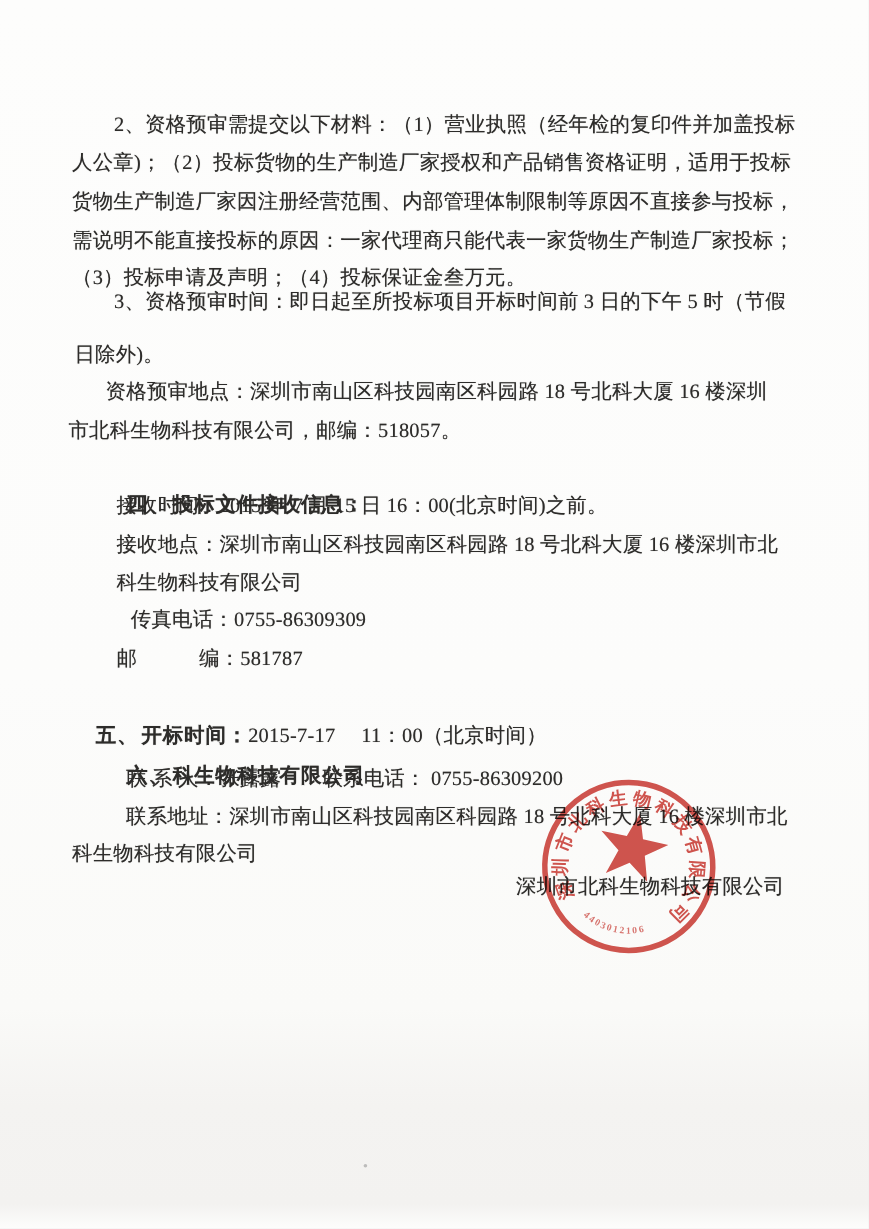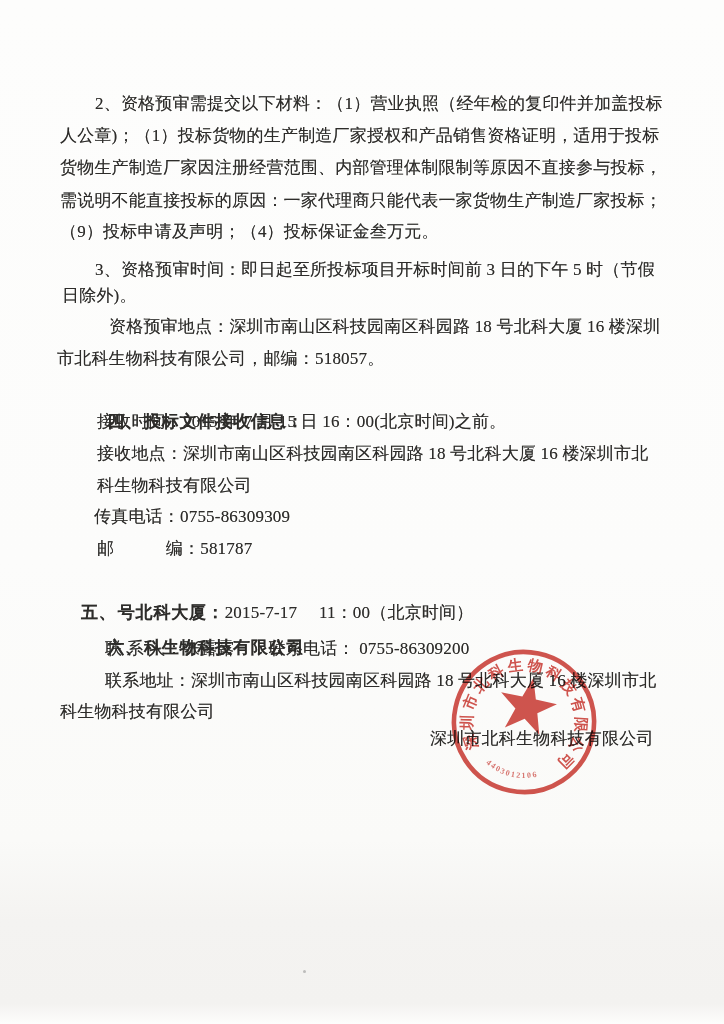--- a/index.html
+++ b/index.html
@@ -4,21 +4,20 @@
 <style>
   html,body{margin:0;padding:0;}
   body{background:#e9e9e9;}
   .page{
     position:relative;
     width:724px;height:1024px;
     margin:0 auto;
     background:linear-gradient(180deg,#fdfdfc 0%,#fcfcfb 55%,#fafaf8 82%,#f4f3f1 90%,#f3f2f0 98%,#fdfdfc 100%);
     overflow:hidden;
     font-family:"Liberation Serif","DejaVu Serif",serif;
-    text-align:center;
   }
   .line{
     position:absolute;
     white-space:pre;
     font-size:17px;
     line-height:32px;
     color:#2d2c2a;
     letter-spacing:0.2px;
     text-shadow:0 0 0.6px rgba(45,44,42,.55);
   }
@@ -48,43 +47,43 @@
     background:#8f8f8f;
     opacity:.55;
   }
 </style>
 </head>
 <body>
 
 <div class="page" style="color: rgb(45, 44, 42);">
 
   <div class="line" style="left:95px;top:88px">2、资格预审需提交以下材料：（1）营业执照（经年检的复印件并加盖投标</div>
-  <div class="line" style="left:60px;top:120px">人公章)；（1）投标货物的生产制造厂家授权和产品销售资格证明，适用于投标</div>
+  <div class="line" style="left:60px;top:120px">人公章)；（2）投标货物的生产制造厂家授权和产品销售资格证明，适用于投标</div>
   <div class="line" style="left:60px;top:152px">货物生产制造厂家因注册经营范围、内部管理体制限制等原因不直接参与投标，</div>
   <div class="line" style="left:60px;top:185px">需说明不能直接投标的原因：一家代理商只能代表一家货物生产制造厂家投标；</div>
-  <div class="line" style="left:60px;top:216px">（9）投标申请及声明；（4）投标保证金叁万元。</div>
+  <div class="line" style="left:60px;top:216px">（3）投标申请及声明；（4）投标保证金叁万元。</div>
 
-  <div class="line" style="left:95px;top:254px">3、资格预审时间：即日起至所投标项目开标时间前 3 日的下午 5 时（节假</div>
+  <div class="line" style="left:95px;top:236px">3、资格预审时间：即日起至所投标项目开标时间前 3 日的下午 5 时（节假</div>
   <div class="line" style="left:62px;top:280px">日除外)。</div>
 
-  <div class="line" style="left:109px;top:311px">资格预审地点：深圳市南山区科技园南区科园路 18 号北科大厦 16 楼深圳</div>
+  <div class="line" style="left:88px;top:311px">资格预审地点：深圳市南山区科技园南区科园路 18 号北科大厦 16 楼深圳</div>
   <div class="line" style="left:57px;top:343px">市北科生物科技有限公司，邮编：518057。</div>
 
   <div class="line hd" style="left:62px;top:375px">
     <span class="sec-num">四、</span><span>投标文件接收信息：</span>
   </div>
 
   <div class="line" style="left:97px;top:406px">接收时间：2015 年 7 月 15 日 16：00(北京时间)之前。</div>
   <div class="line" style="left:97px;top:438px">接收地点：深圳市南山区科技园南区科园路 18 号北科大厦 16 楼深圳市北</div>
   <div class="line" style="left:97px;top:470px">科生物科技有限公司</div>
-  <div class="line" style="left:94px;top:501px">传真电话：0755-86309309</div>
+  <div class="line" style="left:109px;top:501px">传真电话：0755-86309309</div>
   <div class="line" style="left:97px;top:533px">邮　　　编：581787</div>
 
   <div class="line" style="left:62px;top:565px">
-    <span class="hd sec-num">五、</span><span class="hd">号北科大厦：</span><span>2015-7-17　 11：00（北京时间）</span>
+    <span class="hd sec-num">五、</span><span class="hd">开标时间：</span><span>2015-7-17　 11：00（北京时间）</span>
   </div>
 
   <div class="line hd" style="left:62px;top:601px">
     <span class="sec-num">六、</span><span>科生物科技有限公司</span>
   </div>
 
   <div class="line" style="left:105px;top:633px">联 系 人：张露露　　联系电话： 0755-86309200</div>
   <div class="line" style="left:105px;top:665px">联系地址：深圳市南山区科技园南区科园路 18 号北科大厦 16 楼深圳市北</div>
   <div class="line" style="left:60px;top:696px">科生物科技有限公司</div>
 

